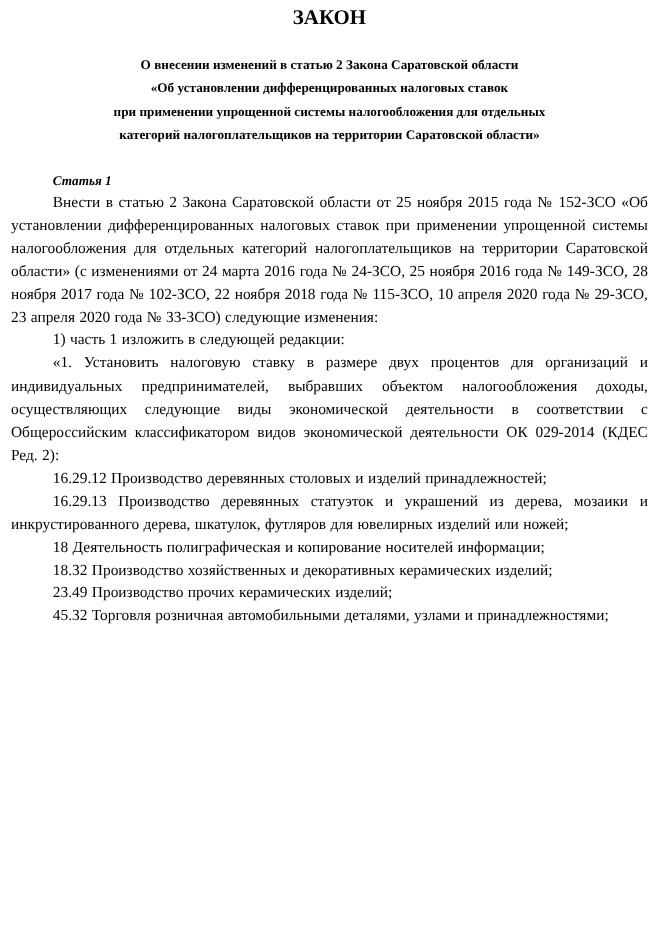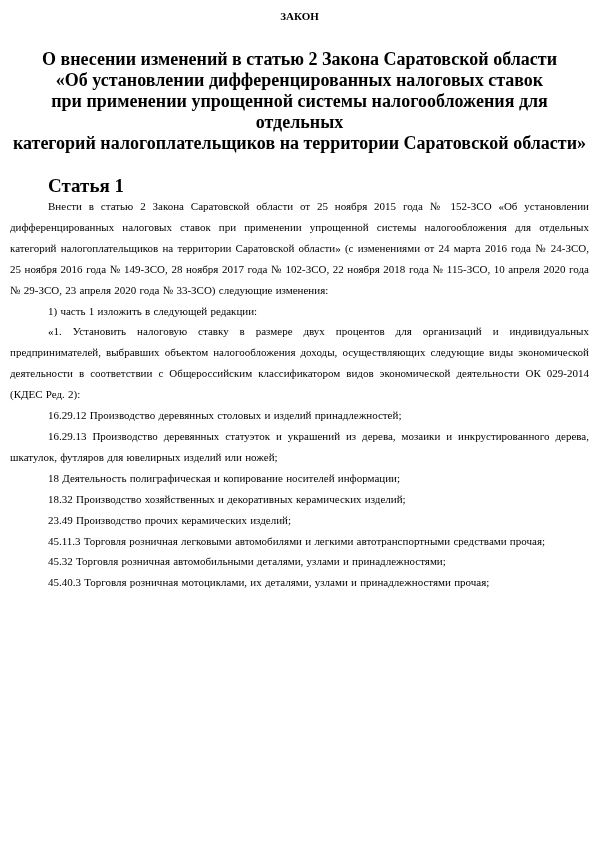--- a/index.html
+++ b/index.html
@@ -17,40 +17,41 @@
   .page {
     box-sizing: border-box;
     width: 600px;
     height: 852px;
     padding: 7px 11px 0 10px;
     background: #ffffff;
   }
   .doc-header {
     text-align: center;
     font-weight: bold;
-    font-size: 11px;
+    font-size: 19px;
     line-height: 19px;
   }
   .doc-title {
     margin-top: 23px;
     text-align: center;
     font-weight: bold;
-    font-size: 18px;
+    font-size: 12px;
     line-height: 21px;
   }
   .article-heading {
     margin: 21px 0 0 0;
     font-weight: bold;
-    font-size: 19px;
+    font-style: italic;
+    font-size: 12px;
     line-height: 21px;
     text-indent: 38px;
   }
   p.body-par {
     margin: 0;
-    font-size: 11px;
+    font-size: 14px;
     line-height: 20.9px;
     text-align: justify;
     text-align-last: left;
     text-indent: 38px;
     word-spacing: 0.5px;
   }
 </style>
 </head>
 <body>
 
@@ -70,17 +71,15 @@
   <p class="article-heading">Статья 1</p>
 
   <p class="body-par">Внести в статью 2 Закона Саратовской области от 25 ноября 2015 года № 152-ЗСО «Об установлении дифференцированных налоговых ставок при применении упрощенной системы налогообложения для отдельных категорий налогоплательщиков на территории Саратовской области» (с изменениями от 24 марта 2016 года № 24-ЗСО, 25 ноября 2016 года № 149-ЗСО, 28 ноября 2017 года № 102-ЗСО, 22 ноября 2018 года № 115-ЗСО, 10 апреля 2020 года № 29-ЗСО, 23 апреля 2020 года № 33-ЗСО) следующие изменения:</p>
   <p class="body-par">1) часть 1 изложить в следующей редакции:</p>
   <p class="body-par">«1. Установить налоговую ставку в размере двух процентов для организаций и индивидуальных предпринимателей, выбравших объектом налогообложения доходы, осуществляющих следующие виды экономической деятельности в соответствии с Общероссийским классификатором видов экономической деятельности ОК 029-2014 (КДЕС Ред. 2):</p>
   <p class="body-par">16.29.12 Производство деревянных столовых и изделий принадлежностей;</p>
   <p class="body-par">16.29.13 Производство деревянных статуэток и украшений из дерева, мозаики и инкрустированного дерева, шкатулок, футляров для ювелирных изделий или ножей;</p>
   <p class="body-par">18 Деятельность полиграфическая и копирование носителей информации;</p>
   <p class="body-par">18.32 Производство хозяйственных и декоративных керамических изделий;</p>
   <p class="body-par">23.49 Производство прочих керамических изделий;</p>
-  <p class="body-par">45.11.3 Торговля розничная легковыми автомобилями и легкими автотранспортными средствами прочая;</p>
   <p class="body-par">45.32 Торговля розничная автомобильными деталями, узлами и принадлежностями;</p>
-  <p class="body-par">45.40.3 Торговля розничная мотоциклами, их деталями, узлами и принадлежностями прочая;</p>
 
 </div>
 
 </body></html>

